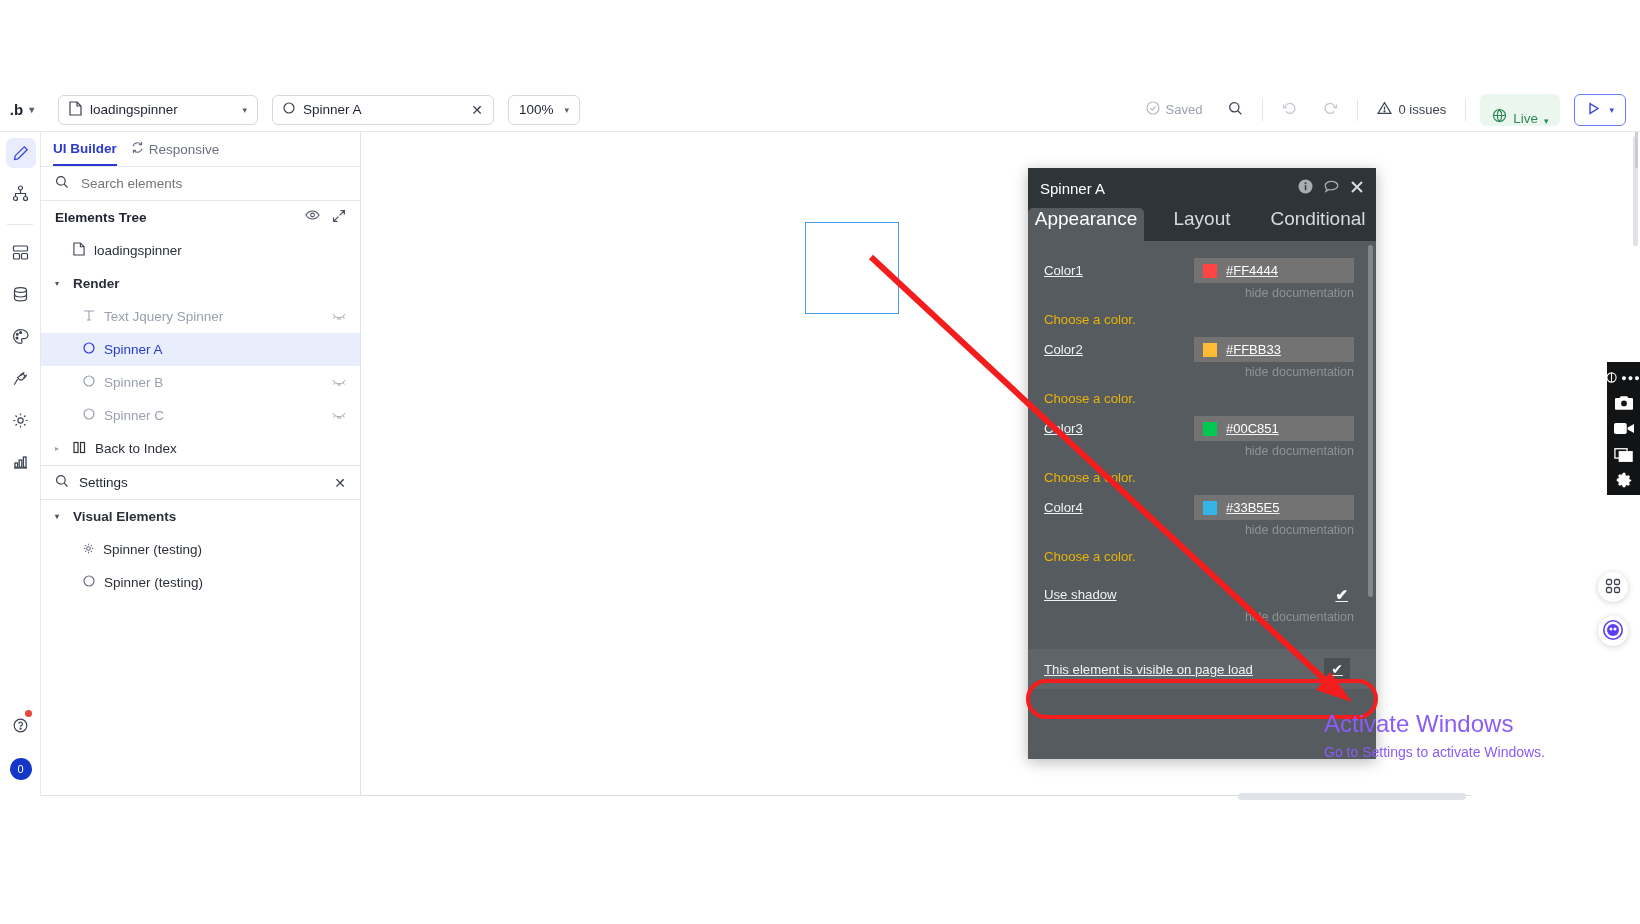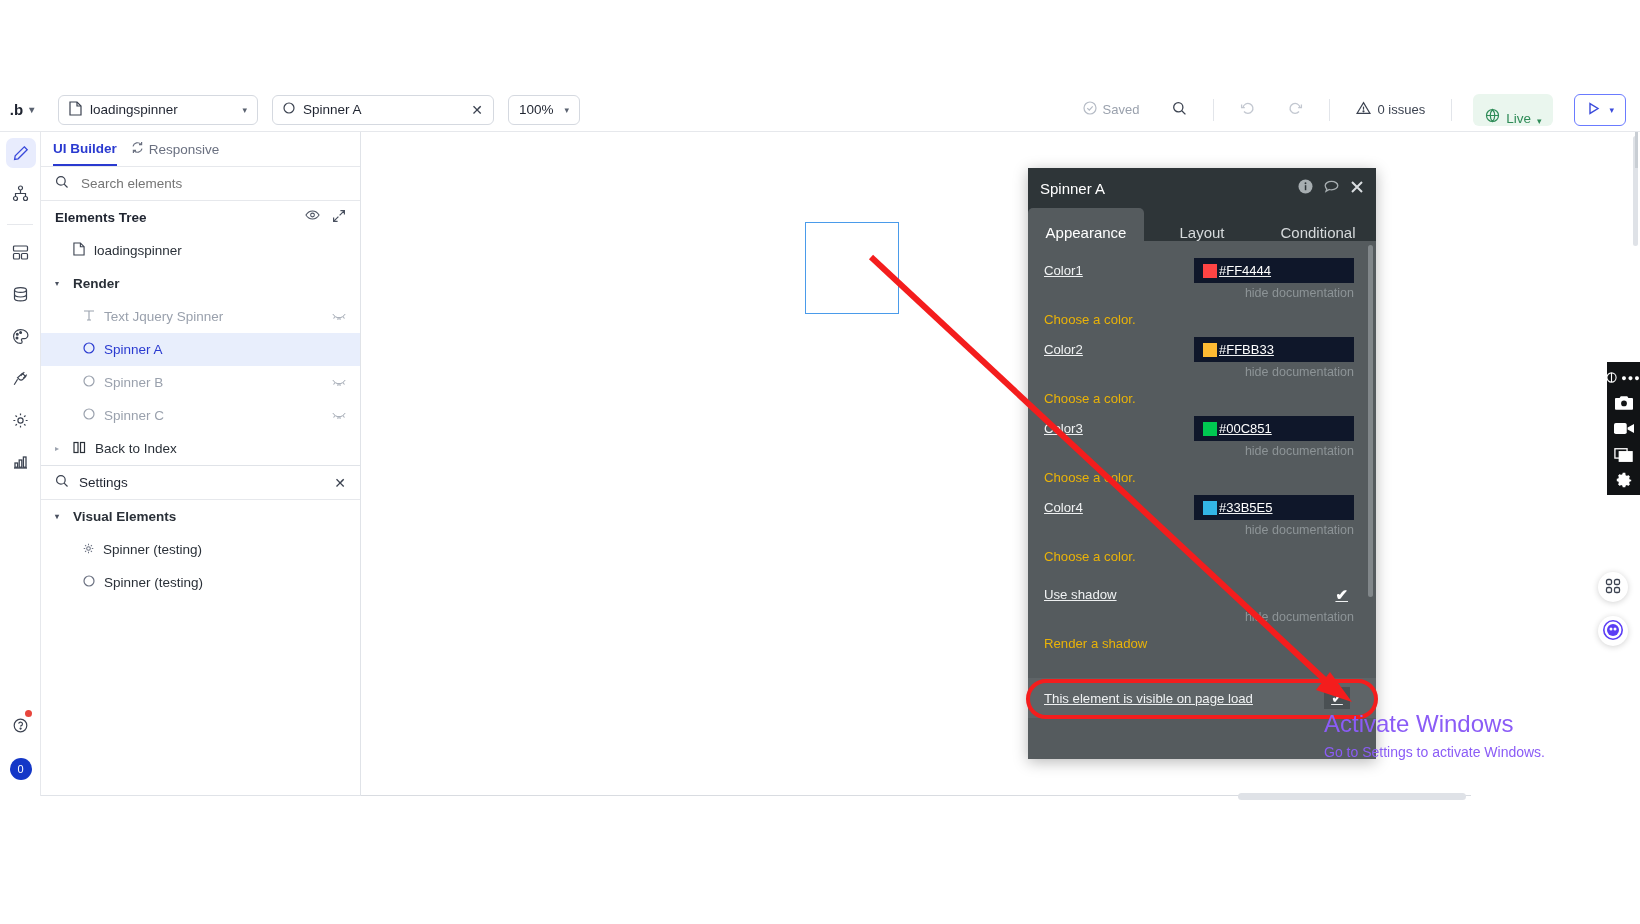--- a/index.html
+++ b/index.html
@@ -26,21 +26,21 @@
     height:30px; border:1px solid #d5d9e0; border-radius:6px;
     display:flex; align-items:center; gap:8px; padding:0 10px;
     background:#fff; font-size:13.5px; color:#1f2430;
   }
   .pill.file { width:200px; margin-left:14px; }
   .pill.elem { width:222px; margin-left:14px; }
   .pill.zoom { width:72px; margin-left:14px; justify-content:space-between; }
   .pill .grow { flex:1; }
   .chevdn { font-size:9px; color:#5a6270; }
   .xmark { color:#3b4250; font-size:14px; line-height:1; }
-  .tb-right { margin-left:auto; display:flex; align-items:center; gap:11px; padding-right:14px; }
+  .tb-right { margin-left:auto; display:flex; align-items:center; gap:4px; padding-right:14px; }
   .tb-item { display:flex; align-items:center; gap:6px; padding:0 11px; height:30px;
              color:#9aa1ad; font-size:13px; }
   .tb-item.dark { color:#3b4250; }
   .tb-sep { width:1px; height:22px; background:#e2e5ea; margin:0 4px; }
   .live { display:flex; align-items:flex-end; gap:6px; background:#eaf6ee;
           color:#2e8b57; padding:0 12px; height:32px; border-radius:6px;
           font-size:13.5px; margin-left:6px; }
   .playbtn { display:flex; align-items:center; gap:8px; border:1.5px solid #6a7bff;
              border-radius:6px; height:32px; padding:0 11px; margin-left:10px;
              color:#3b4bdb; }
@@ -98,28 +98,28 @@
           background:#dfe2e7; border-radius:3px; }
   
   #props { position:absolute; left:1028px; top:168px; width:348px; height:591px;
            background:#555b5e; box-shadow:0 3px 14px rgba(0,0,0,.28);
            color:#eef0f1; font-size:13px; overflow:hidden; }
   #props-head { height:40px; background:#2e3538; display:flex; align-items:center;
                 padding:0 12px; }
   #props-head .t { font-size:15px; color:#fff; }
   #props-head .acts { margin-left:auto; display:flex; align-items:center; gap:11px; color:#a7aeb1; }
   #props-tabs { display:flex; background:#2e3538; height:33px; }
-  .ptab { flex:1; display:flex; align-items:flex-end; justify-content:center;
-          font-size:15px; color:#d6dadc; }
+  .ptab { flex:1; display:flex; align-items:flex-start; justify-content:center;
+          font-size:19px; color:#d6dadc; }
   .ptab.sel { background:#555b5e; color:#fff; border-radius:5px 5px 0 0; }
   #props-body { position:relative; height:518px; }
   .prow { display:flex; align-items:center; padding:0 16px; height:31px;text-decoration:underline; }
   .plabel { width:150px; font-size:13.2px; color:#f0f2f3; }
-  .pfield { flex:1; background:#0f172a; height:25px; display:flex;
-            align-items:center; gap:2px; padding:0 9px; margin-right:6px; }
+  .pfield { flex:1; background:#737373; height:25px; display:flex;
+            align-items:center; gap:9px; padding:0 9px; margin-right:6px; }
   .sw { width:14px; height:14px; }
   .pval { color:#fff; font-size:13px; }
   .hidedoc { text-align:right; padding-right:22px; color:#8d9497; font-size:12.5px;
              height:19px; }
   .desc { padding:0 16px; height:29px; display:flex; align-items:center;
           font-size:13.2px; color:#eab308; }
   .check { margin-left:auto; margin-right:12px; color:#fff; font-size:15px; font-weight:700; }
   .hl-row { background:#5e6467; }
   .spacer8 { height:8px; }
   .spacer14 { height:14px; }
@@ -583,21 +583,20 @@
      <div class="desc">Choose a color.</div>
         </div>
       </div>
 
     <div class="spacer8"></div>
     <div class="prow">
       <span class="plabel">Use shadow</span>
       <span class="check">✔</span>
     </div>
     <div class="hidedoc">hide documentation</div>
-    <div class="desc">Render a shadow</div>
 
     <div style="height:20px"></div>
     <div class="prow hl-row" style="height:40px">
       <span class="plabel" style="width:280px">This element is visible on page load</span>
       <span style="background:#4a5053;width:26px;height:22px;display:flex;align-items:center;justify-content:center;color:#fff;font-size:14px;margin-right:8px;">✔</span>
     </div>
 
     <div style="height:38px"></div>
     <div class="xyrow">
       

